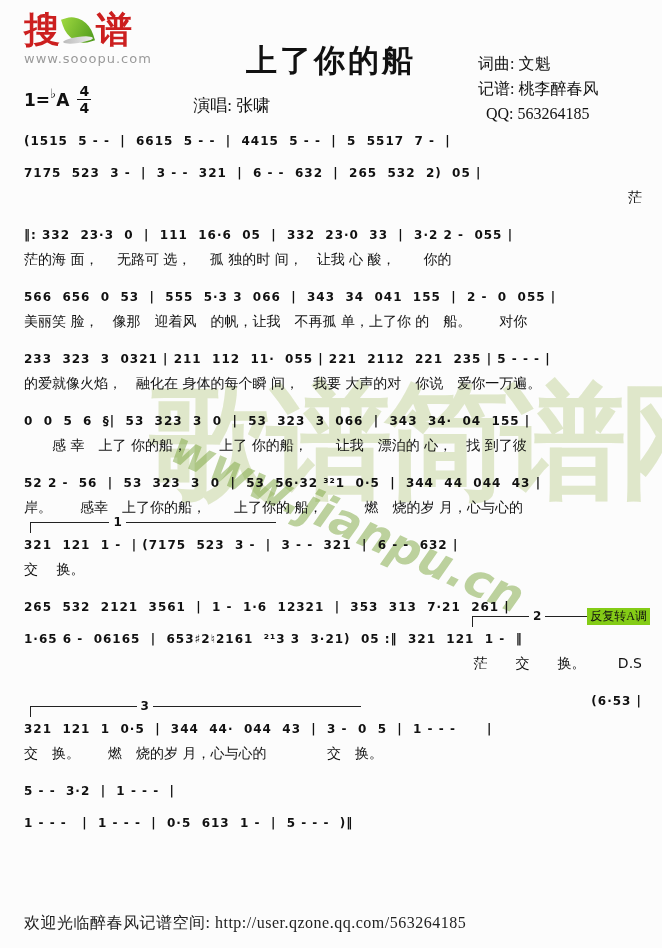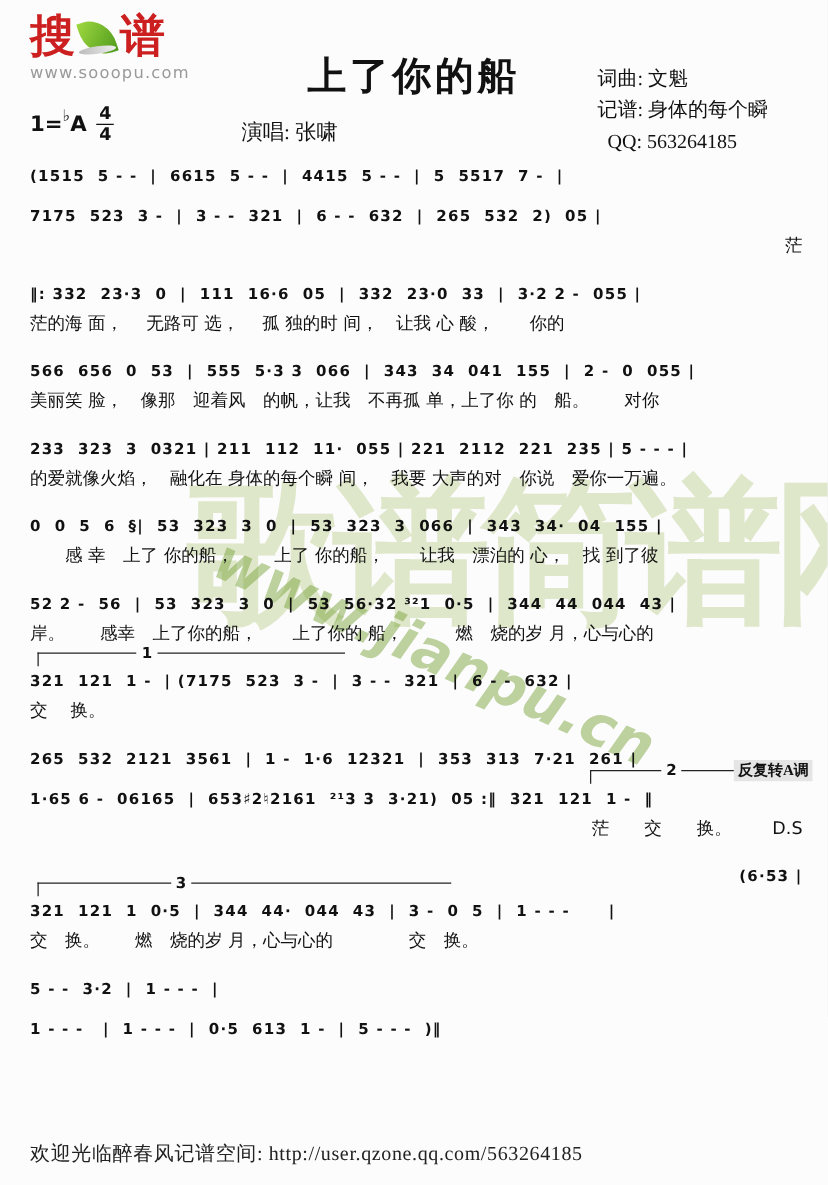--- a/index.html
+++ b/index.html
@@ -37,22 +37,22 @@
   
   .music{position:absolute;left:0;top:128px;width:100%;padding:0 12px 0 24px;box-sizing:border-box;z-index:1;}
   .system{position:relative;margin-bottom:15px;}
   .notes{font-size:12px;font-weight:bold;letter-spacing:1px;white-space:pre;line-height:26px;font-family:"DejaVu Sans",sans-serif;}
   .lyrics{font-size:14px;white-space:pre;line-height:20px;margin-top:1px;}
   .right{text-align:right;padding-right:8px;}
   .mb-sm{margin-bottom:6px;}
   .mb-xs{margin-bottom:2px;}
   .volta{position:absolute;height:10px;border-top:1.5px solid #222;border-left:1.5px solid #222;top:-10px;}
   .volta-num{position:absolute;left:32%;top:-8px;background:#fcfcfc;padding:0 4px;font-size:12px;font-weight:bold;}
-  .volta-tag{position:absolute;right:-2px;top:-9px;background:#e5e5e5;padding:0 3px;font-size:12px;
-    font-family:"Liberation Serif","DejaVu Serif",serif;font-weight:bold;}
+  .volta-tag{position:absolute;right:-2px;top:-9px;background:#84cc16;padding:0 3px;font-size:12px;
+    font-family:"Liberation Serif","DejaVu Serif",serif;}
 
   
   .footer{position:absolute;left:24px;bottom:14px;font-size:16px;
     font-family:Liberation Serif, serif;color:#222;letter-spacing:0.5px;}
 </style>
 </head>
 <body>
 
 <div id="sheet">
 
@@ -66,21 +66,21 @@
       <span class="logo-char">谱</span>
     </div>
     <div class="site">www.sooopu.com</div>
   </div>
 
   <div class="title">上了你的船</div>
   <div class="singer">演唱: 张啸</div>
 
   <div class="credits">
     <div>词曲: 文魁</div>
-    <div>记谱: 身体的每个瞬</div>
+    <div>记谱: 桃李醉春风</div>
     <div>  QQ: 563264185</div>
   </div>
 
   <div class="keysig">
     <span>1=</span>
       <span class="flat">♭</span>
       <span>A</span>
     <span class="meter">
       <span class="top">4</span>
       <span class="bot">4</span>

